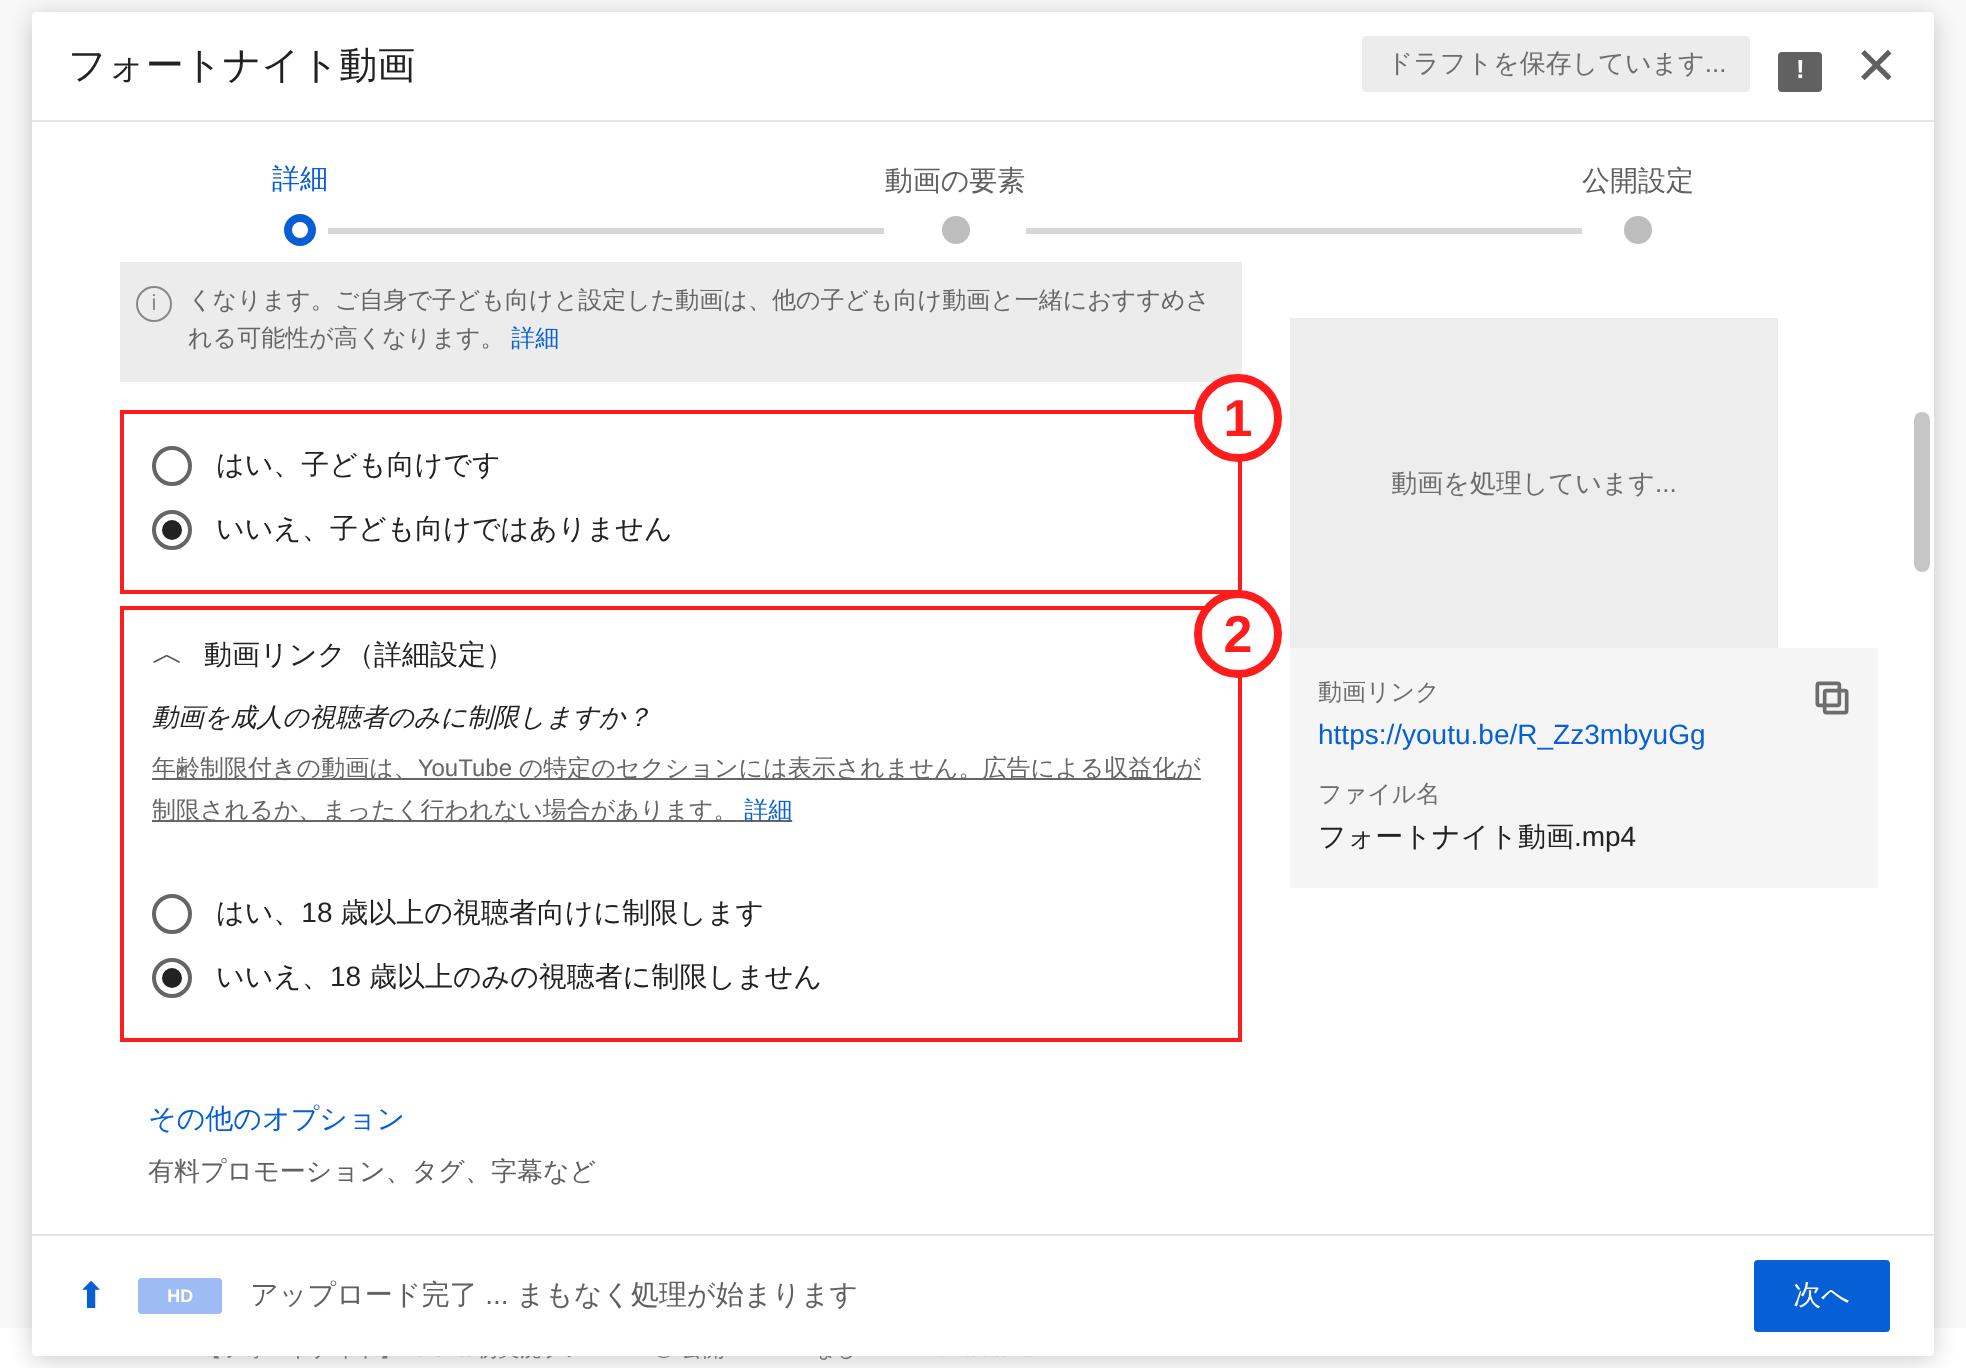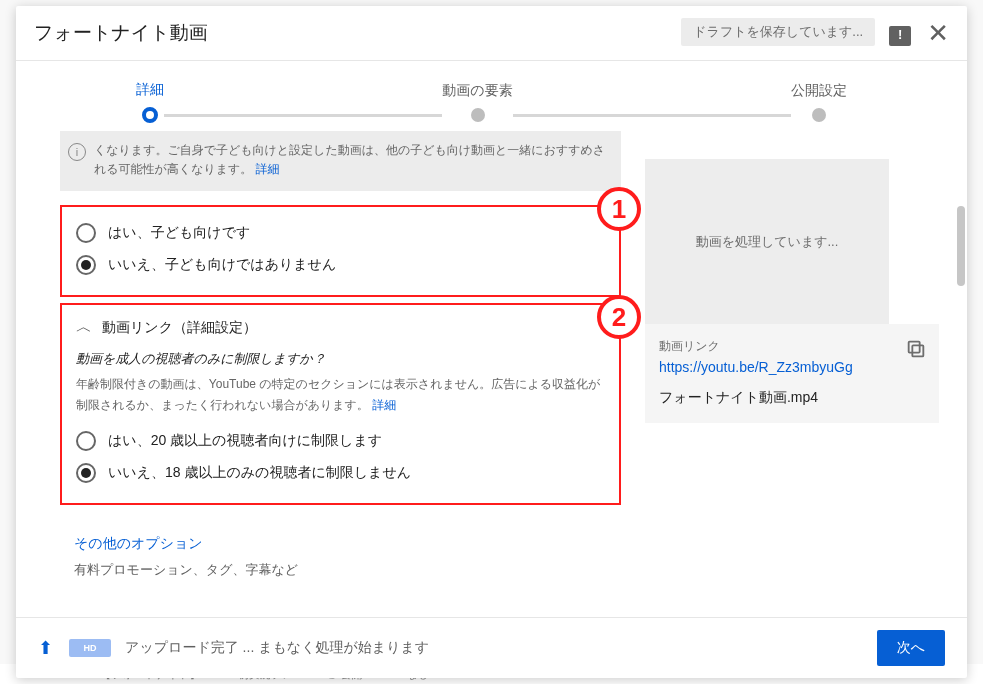--- a/index.html
+++ b/index.html
@@ -156,21 +156,21 @@
     display: flex;
     align-items: center;
     font-size: 14px;
     color: #222;
     padding: 2px 0 8px 0;
   }
   .chevron {
     font-size: 16px; margin-right: 10px; color: #555;
   }
   .sub-title { font-size: 13px; color: #222; margin: 4px 0 6px 0; font-style: italic; }
-  .sub-desc { font-size: 12px; color: #666; line-height: 1.7; margin-bottom: 10px; }
+  .sub-desc { font-size: 12px; color: #666; line-height: 1.7; margin-bottom: 26px; text-decoration: underline; }
   .other-opts { padding: 24px 0 0 14px; }
   .other-opts-title { color: #065fd4; font-size: 14px; margin-bottom: 8px; }
   .other-opts-desc { color: #606060; font-size: 13px; }
   .thumb {
     width: 244px; height: 165px;
     background: #ededed;
     display: flex;
     align-items: center;
     justify-content: center;
     color: #6d6d6d;
@@ -300,21 +300,21 @@
         </div>
         <div class="sub-title">動画を成人の視聴者のみに制限しますか？</div>
         <div class="sub-desc">
           <span>年齢制限付きの動画は、YouTube の特定のセクションには表示されません。広告による収益化が制限されるか、まったく行われない場合があります。</span>
           <span class="link">詳細</span>
         </div>
         <div class="radio-row">
           <span class="radio-outer">
               <span class="radio-inner"></span>
             </span>
-          <span>はい、20 歳以上の視聴者向けに制限します</span>
+          <span>はい、18 歳以上の視聴者向けに制限します</span>
         </div>
         <div class="radio-row">
           <span class="radio-outer selected">
               <span class="radio-inner"></span>
             </span>
           <span>いいえ、18 歳以上のみの視聴者に制限しません</span>
         </div>
       </div>
 
       <div class="other-opts">
@@ -328,20 +328,21 @@
       <div class="thumb">
         <span>動画を処理しています...</span>
       </div>
       <div class="video-meta">
         <svg class="copy-icon" viewBox="0 0 24 24" fill="none" stroke="currentColor" stroke-width="2">
           <rect x="8" y="8" width="12" height="12" rx="1"></rect>
           <rect x="4" y="4" width="12" height="12" rx="1"></rect>
         </svg>
         <div class="meta-label">動画リンク</div>
         <a class="meta-link">https://youtu.be/R_Zz3mbyuGg</a>
+        <div class="meta-label">ファイル名</div>
         <div class="meta-file">フォートナイト動画.mp4</div>
       </div>
     </div>
 
   </div>
 
   <div class="footer">
     <span class="upload-icon">⬆</span>
     <span class="hd-icon">HD</span>
     <span class="footer-text">アップロード完了 ... まもなく処理が始まります</span>

